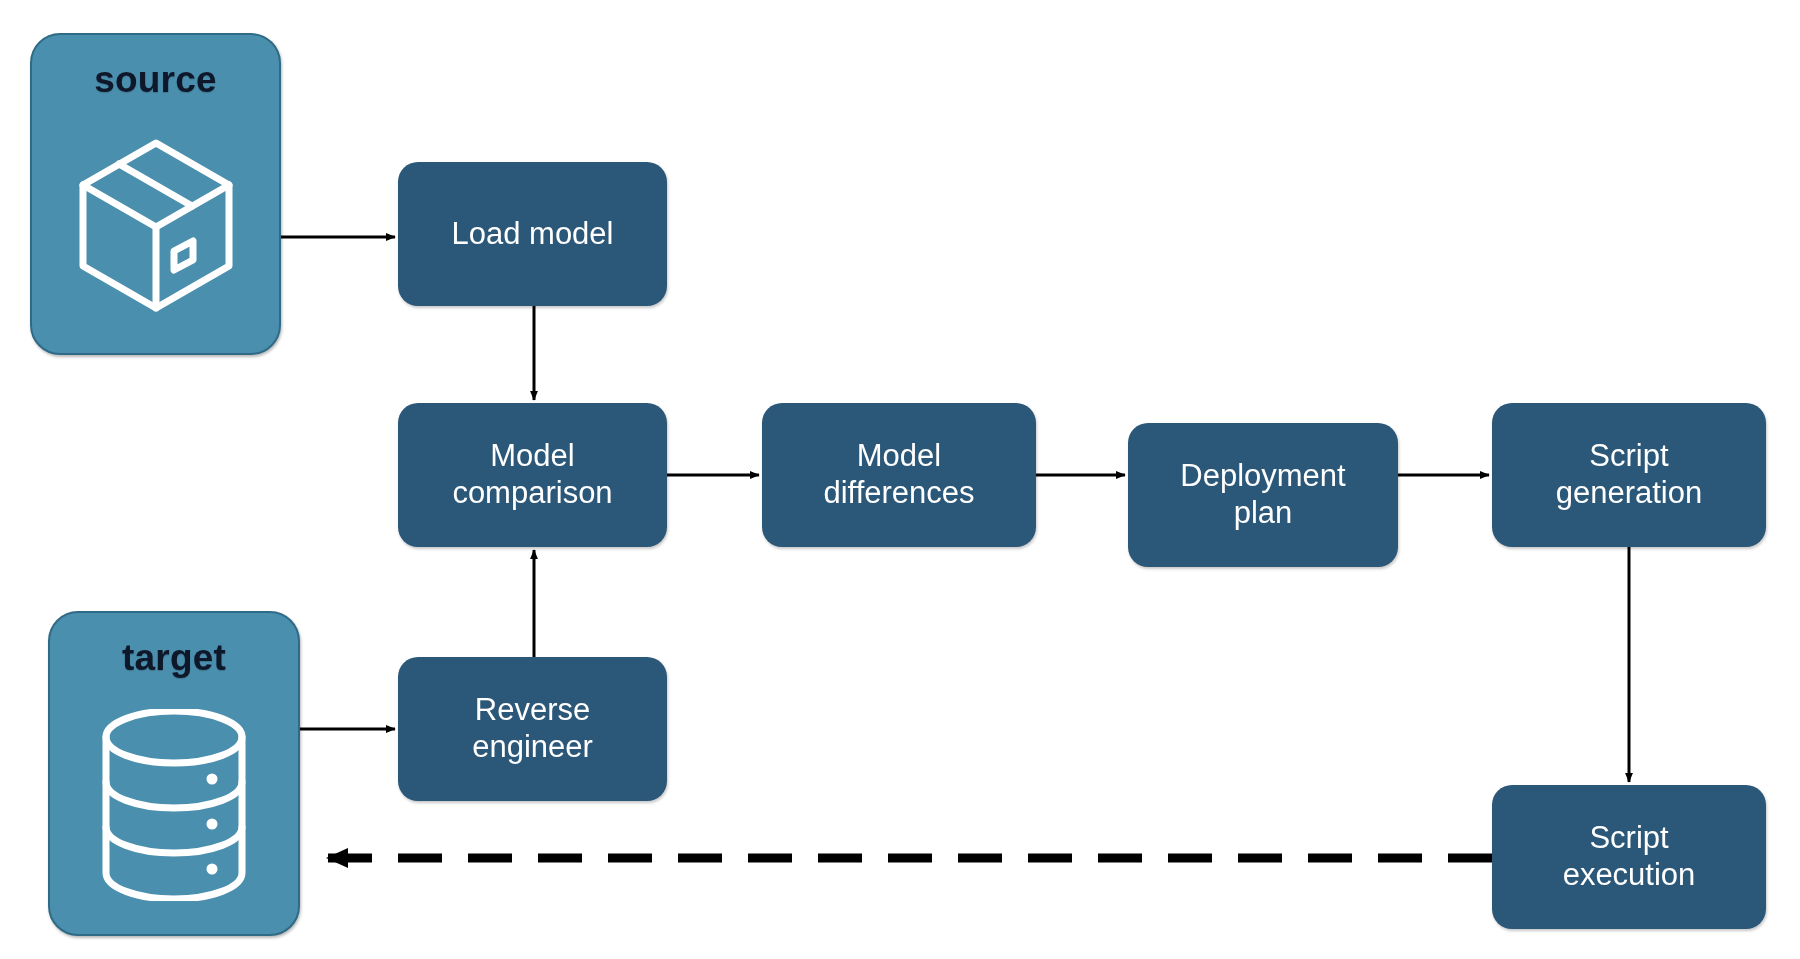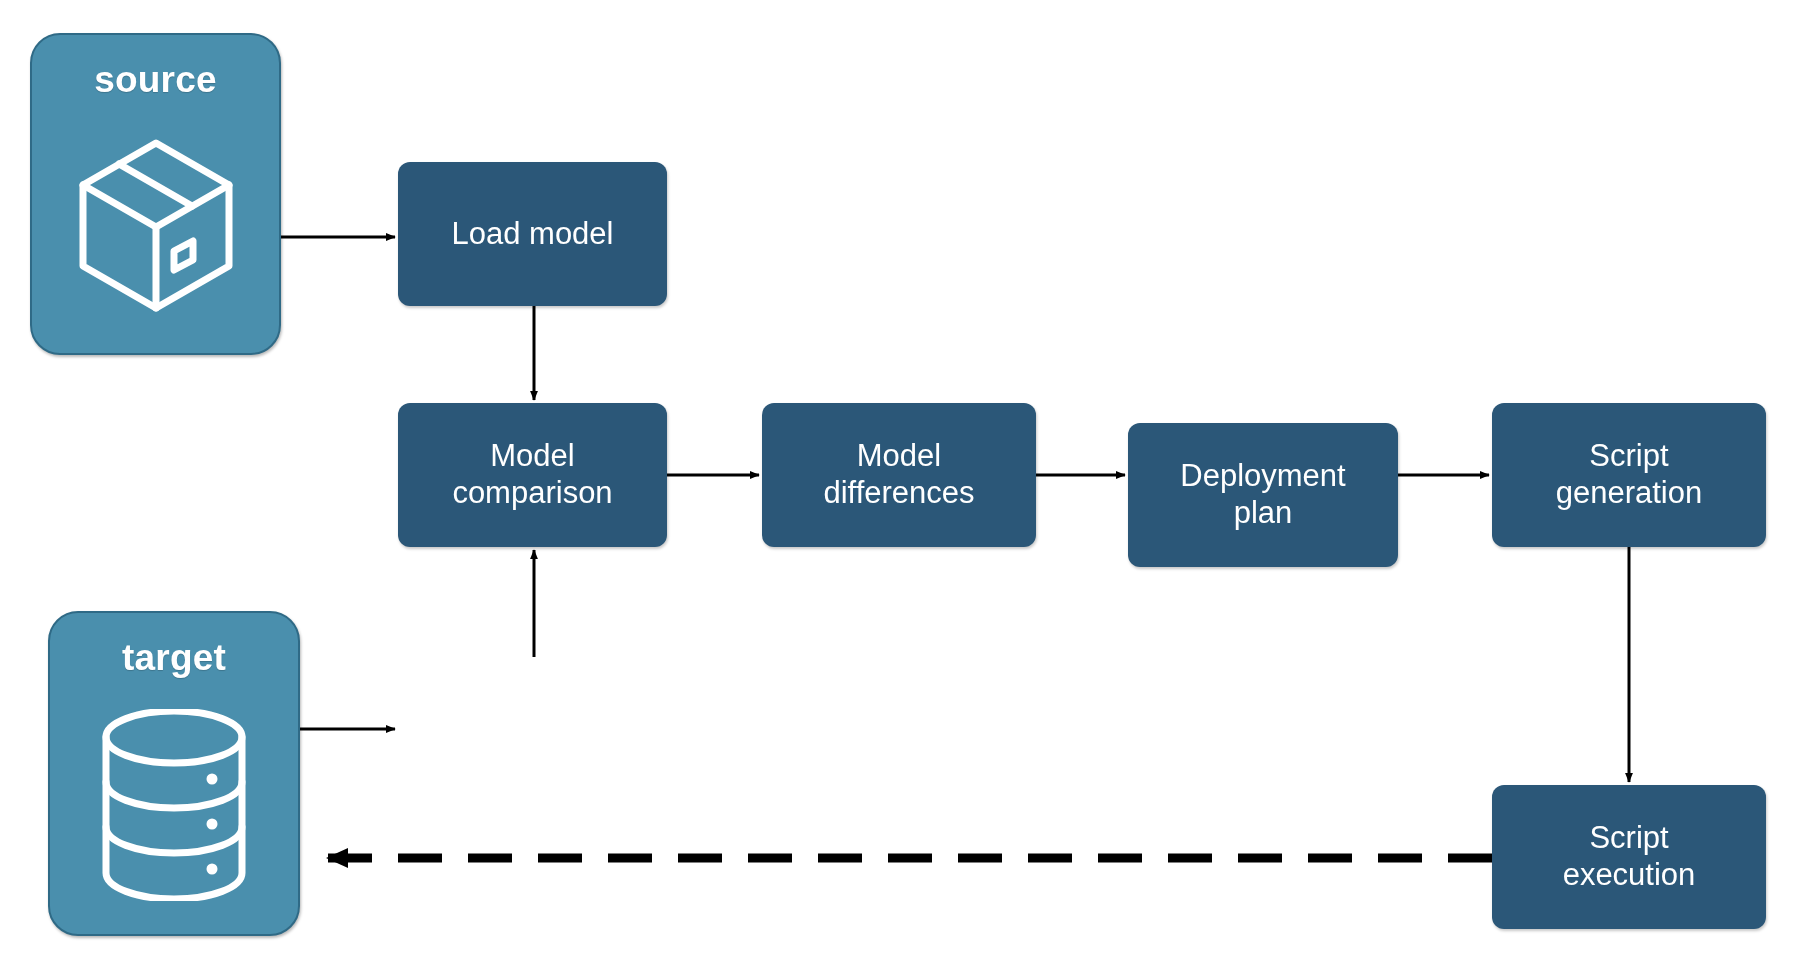--- a/index.html
+++ b/index.html
@@ -33,42 +33,42 @@
     box-sizing: border-box;
     background: #4a8fad;
     border: 2px solid #2f6a86;
     border-radius: 30px;
     display: flex;
     flex-direction: column;
     align-items: center;
     box-shadow: 1px 2px 3px rgba(0,0,0,0.28);
   }
   .endpoint-label {
-    color: #ffffff;
+    color: #0f172a;
     font-weight: bold;
     font-size: 37px;
     line-height: 1;
     letter-spacing: 0.2px;
     margin-top: 26px;
     text-shadow: 0 1px 1px rgba(0,0,0,0.18);
   }
   .endpoint-icon {
     flex: 1;
     display: flex;
     align-items: center;
     justify-content: center;
     width: 100%;
   }
 
   
   .process {
     position: absolute;
     box-sizing: border-box;
     background: #2b5778;
-    border-radius: 12px;
+    border-radius: 20px;
     display: flex;
     align-items: center;
     justify-content: center;
     text-align: center;
     color: #ffffff;
     font-size: 31px;
     line-height: 1.18;
     padding: 12px 8px;
     box-shadow: 1px 2px 3px rgba(0,0,0,0.22);
   }
@@ -164,19 +164,23 @@
   <div class="process" style="left:1128px; top:403px; width:270px; height:144px;margin-top:20px;">
     <span>Deployment
 plan</span>
   </div>
 
   <div class="process" style="left:1492px; top:403px; width:274px; height:144px;">
     <span>Script
 generation</span>
   </div>
 
+  <div class="process" style="left:398px; top:657px; width:269px; height:144px;">
+    <span>Reverse
+engineer</span>
+  </div>
 
   <div class="process" style="left:1492px; top:785px; width:274px; height:144px;">
     <span>Script
 execution</span>
   </div>
 
 </div>
 
 </body></html>

